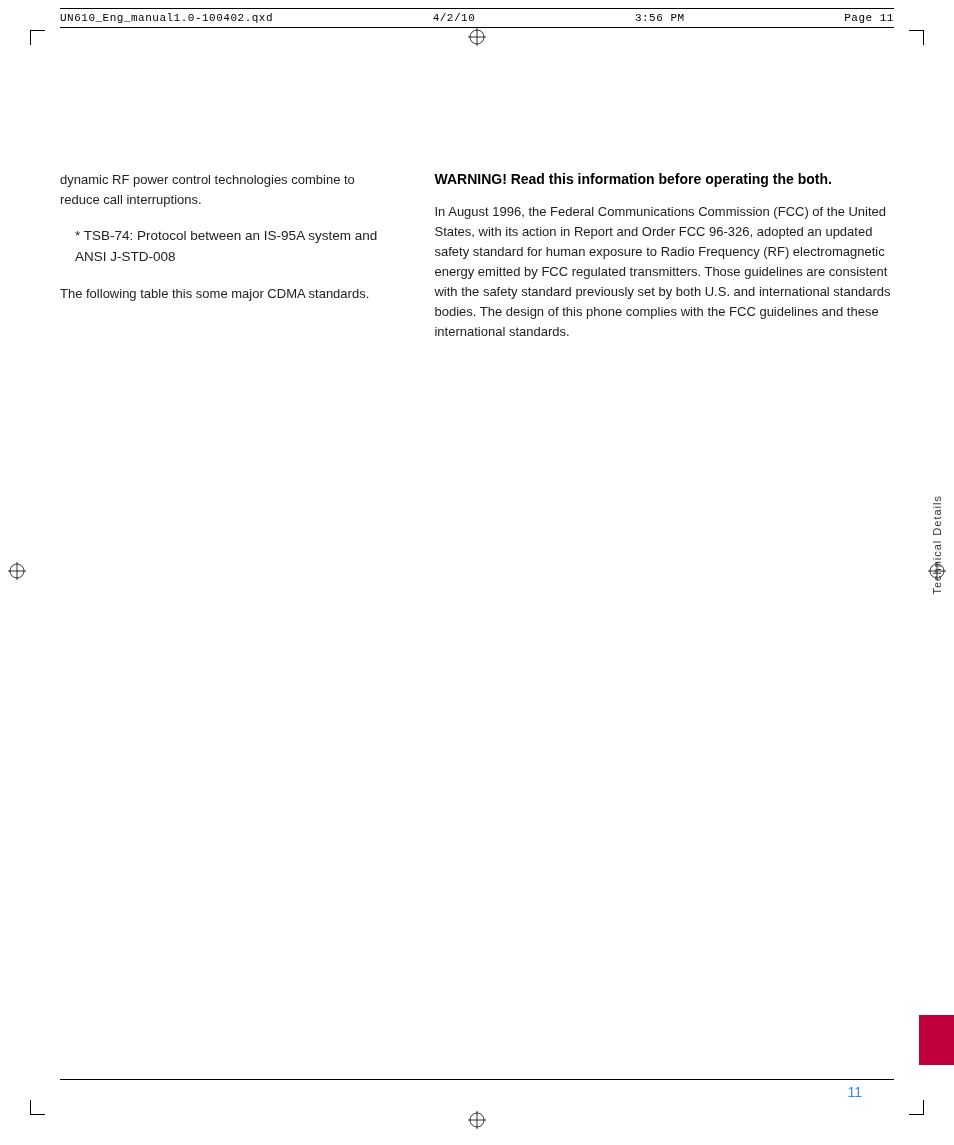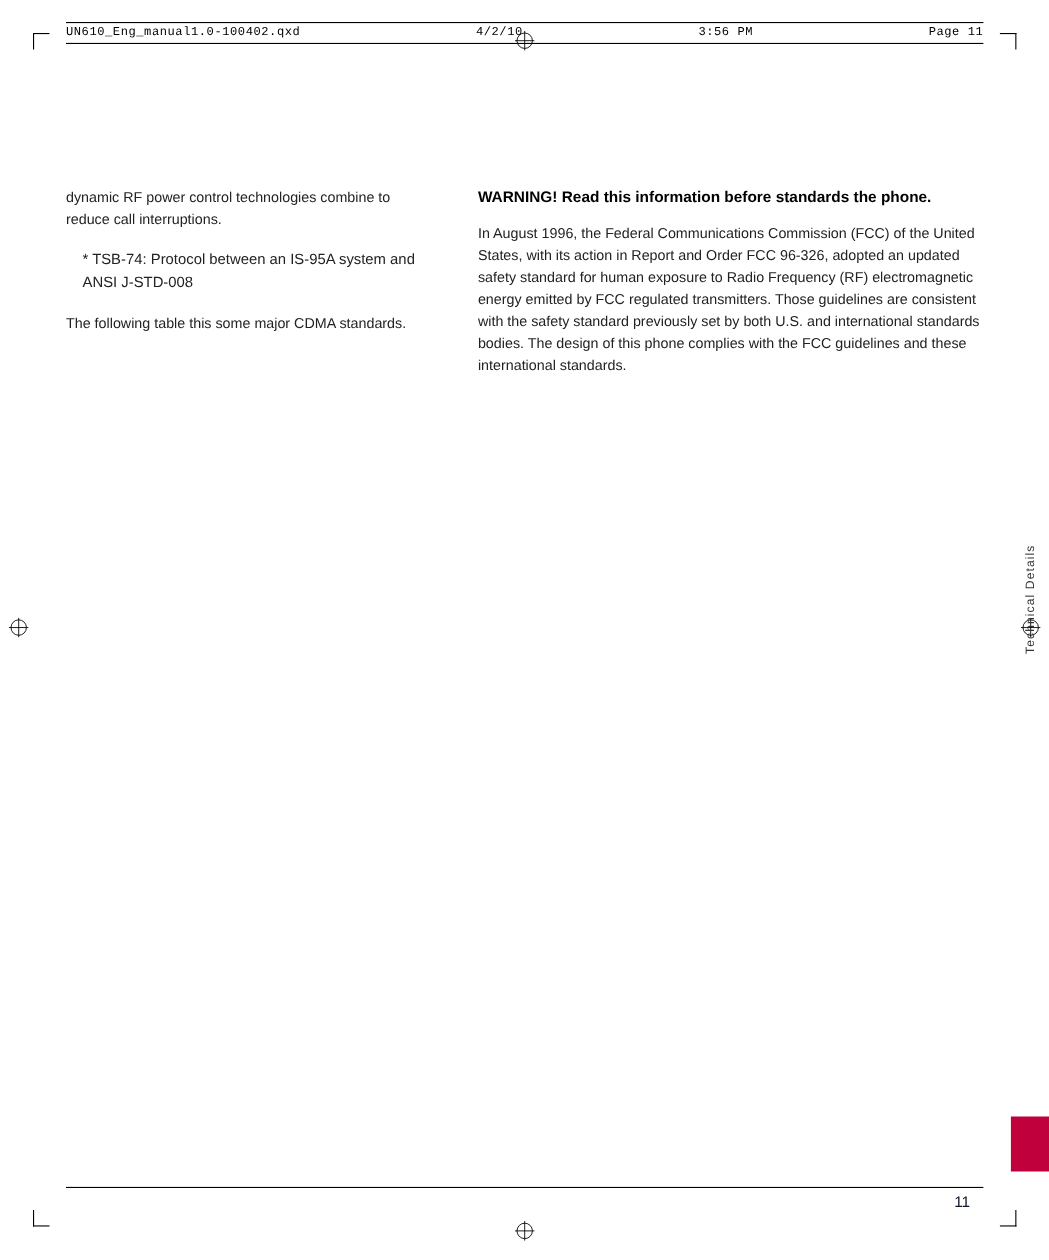--- a/index.html
+++ b/index.html
@@ -20,21 +20,21 @@
     .page-container {
       width: 954px;
       height: 1145px;
       position: relative;
       background: #ffffff;
     }
 
     
     .header-bar {
       position: absolute;
-      top: 20px;
+      top: 8px;
       left: 60px;
       right: 60px;
       display: flex;
       align-items: center;
       justify-content: space-between;
       border-top: 1px solid #000;
       border-bottom: 1px solid #000;
       padding: 3px 0;
     }
 
@@ -200,23 +200,23 @@
       color: #000;
       margin-bottom: 12px;
       line-height: 1.4;
       font-family: 'Arial', sans-serif;
     }
 
     
     .page-number {
       position: absolute;
       bottom: 45px;
-      right: 72px;
+      right: 92px;
       font-size: 14px;
-      color: #0f172a;
+      color: #3b82f6;
       font-family: 'Arial', sans-serif;
     }
 
     
     .bottom-rule {
       position: absolute;
       bottom: 65px;
       left: 60px;
       right: 60px;
       height: 1px;
@@ -274,21 +274,21 @@
 
   <div style="position:absolute; top:80px; left:60px; right:50px; bottom:80px; display:flex;">
 
     <div class="left-column">
       <p class="para">dynamic RF power control technologies combine to reduce call interruptions.</p>
       <p class="para-indent">* TSB-74: Protocol between an IS-95A system and ANSI J-STD-008</p>
       <p class="para">The following table this some major CDMA standards.</p>
     </div>
 
     <div class="right-column">
-      <p class="warning-title">WARNING! Read this information before standards the phone.</p>
+      <p class="warning-title">WARNING! Read this information before operating the both.</p>
       <p class="para">In August 1996, the Federal Communications Commission (FCC) of the United States, with its action in Report and Order FCC 96-326, adopted an updated safety standard for human exposure to Radio Frequency (RF) electromagnetic energy emitted by FCC regulated transmitters. Those guidelines are consistent with the safety standard previously set by both U.S. and international standards bodies. The design of this phone complies with the FCC guidelines and these international standards.</p>
     </div>
 
   </div>
 
   <div class="sidebar">
     <div class="sidebar-text-container">
       <span class="sidebar-text">Technical Details</span>
     </div>
     <div class="sidebar-color-block"></div>

